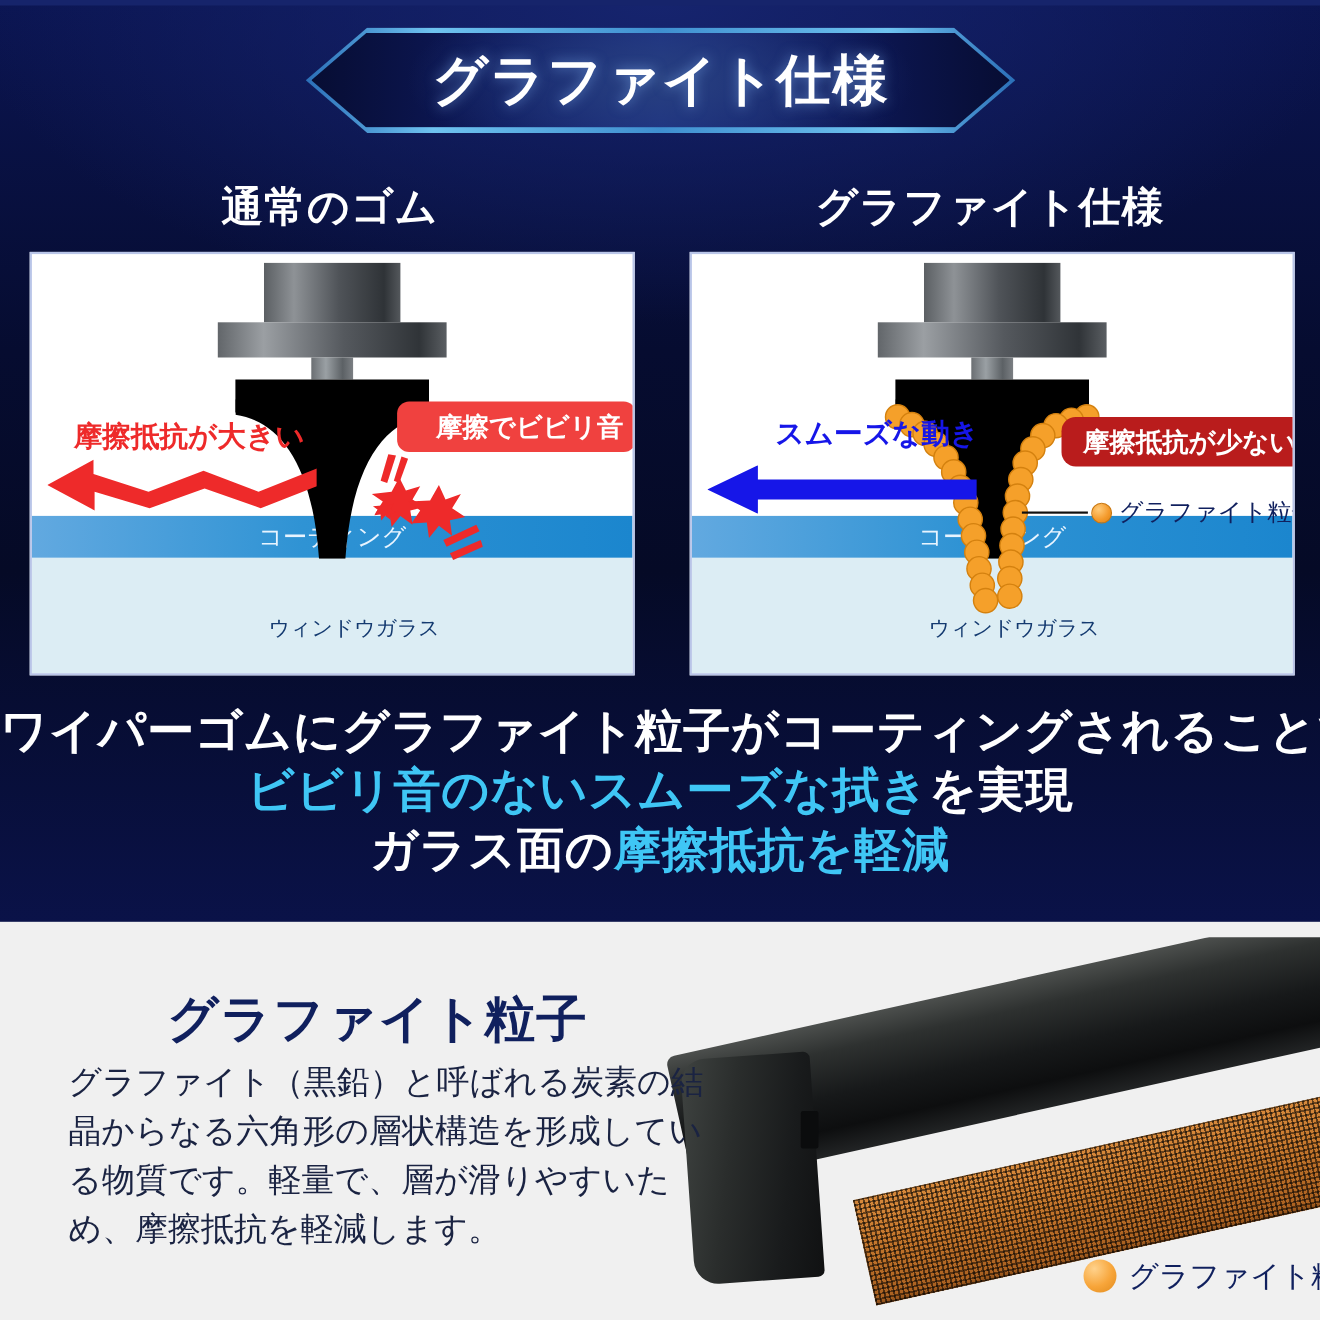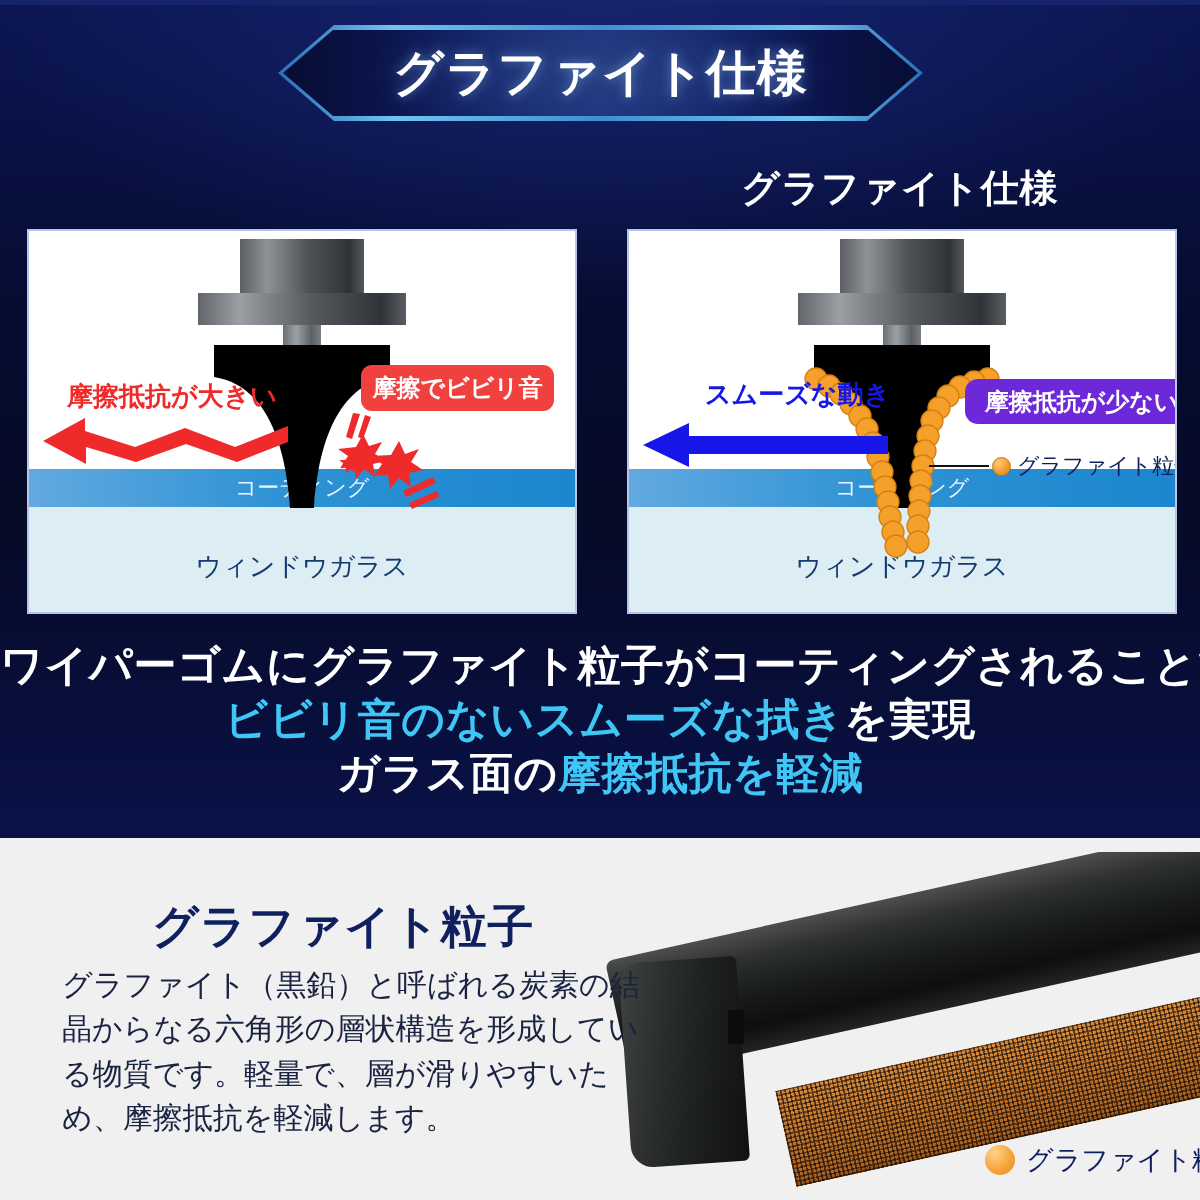--- a/index.html
+++ b/index.html
@@ -54,21 +54,21 @@
   .panel{
     position:absolute;top:229px;width:546px;height:381px;
     background:#ffffff;border:2px solid #b9c5e8;overflow:hidden;
   }
   .panel.left{left:27px;}
   .panel.right{left:627px;}
 
   .glass{position:absolute;left:0;bottom:0;width:100%;height:105px;background:#dcedf4;}
   .glass-label{
     position:absolute;left:0;bottom:28px;width:100%;text-align:center;
-    color:#143a70;font-size:26px;
+    color:#143a70;font-size:19px;padding-left:20px;
   }
   .coating{
     position:absolute;left:0;bottom:105px;width:100%;height:38px;
     background:linear-gradient(90deg,#62a9e0 0%,#2f93d4 45%,#1b86ce 100%);
   }
   .coating-label{
     position:absolute;left:0;bottom:105px;width:100%;height:38px;
     display:flex;align-items:center;justify-content:center;
     color:#e8f4ff;font-size:22px;
   }
@@ -105,24 +105,24 @@
 
   
   .blue-arrow{position:absolute;left:14px;top:192px;width:245px;height:44px;}
 
   
   .badge{
     position:absolute;display:flex;align-items:center;justify-content:center;
     color:#fff;font-size:24px;font-weight:bold;white-space:nowrap;
   }
   .badge.red{
-    left:332px;top:134px;width:193px;height:46px;border-radius:11px;background:#f0413f;
+    left:332px;top:134px;width:193px;height:46px;border-radius:11px;background:#f0413f;padding-left:24px;
   }
   .badge.blue{
-    left:336px;top:148px;width:233px;height:45px;border-radius:13px;background:#6d28d9;
+    left:336px;top:148px;width:233px;height:45px;border-radius:13px;background:#b91c1c;
   }
 
   
   .sparks{position:absolute;left:300px;top:178px;width:110px;height:105px;}
 
   
   .callout{position:absolute;left:300px;top:222px;width:238px;height:26px;
     display:flex;align-items:center;}
   .callout-line{width:60px;height:1.6px;background:#111;flex:none;}
   .callout-dot{
@@ -203,20 +203,21 @@
   <div class="top-section">
     <div class="top-edge"></div>
   </div>
 
   <div class="banner">
     <div class="banner-outline"></div>
     <div class="banner-inner"></div>
     <div class="banner-text">グラファイト仕様</div>
   </div>
 
+  <div class="panel-head left">通常のゴム</div>
   <div class="panel-head right">グラファイト仕様</div>
 
   <div class="panel left">
 
     <div class="glass"></div>
     <div class="glass-label">ウィンドウガラス</div>
     <div class="coating"></div>
     <div class="coating-label">コーティング</div>
 
     <div class="head-top"></div>

